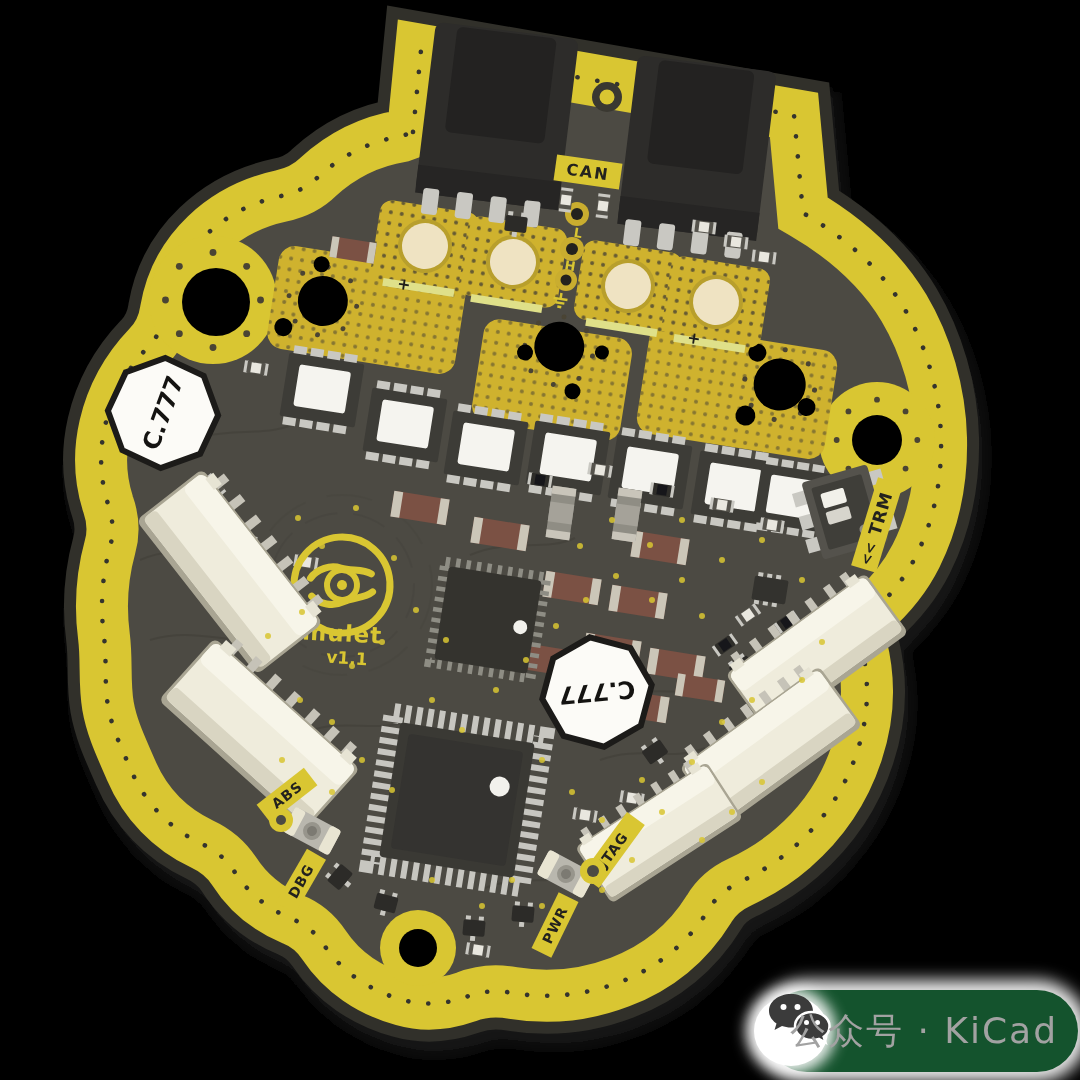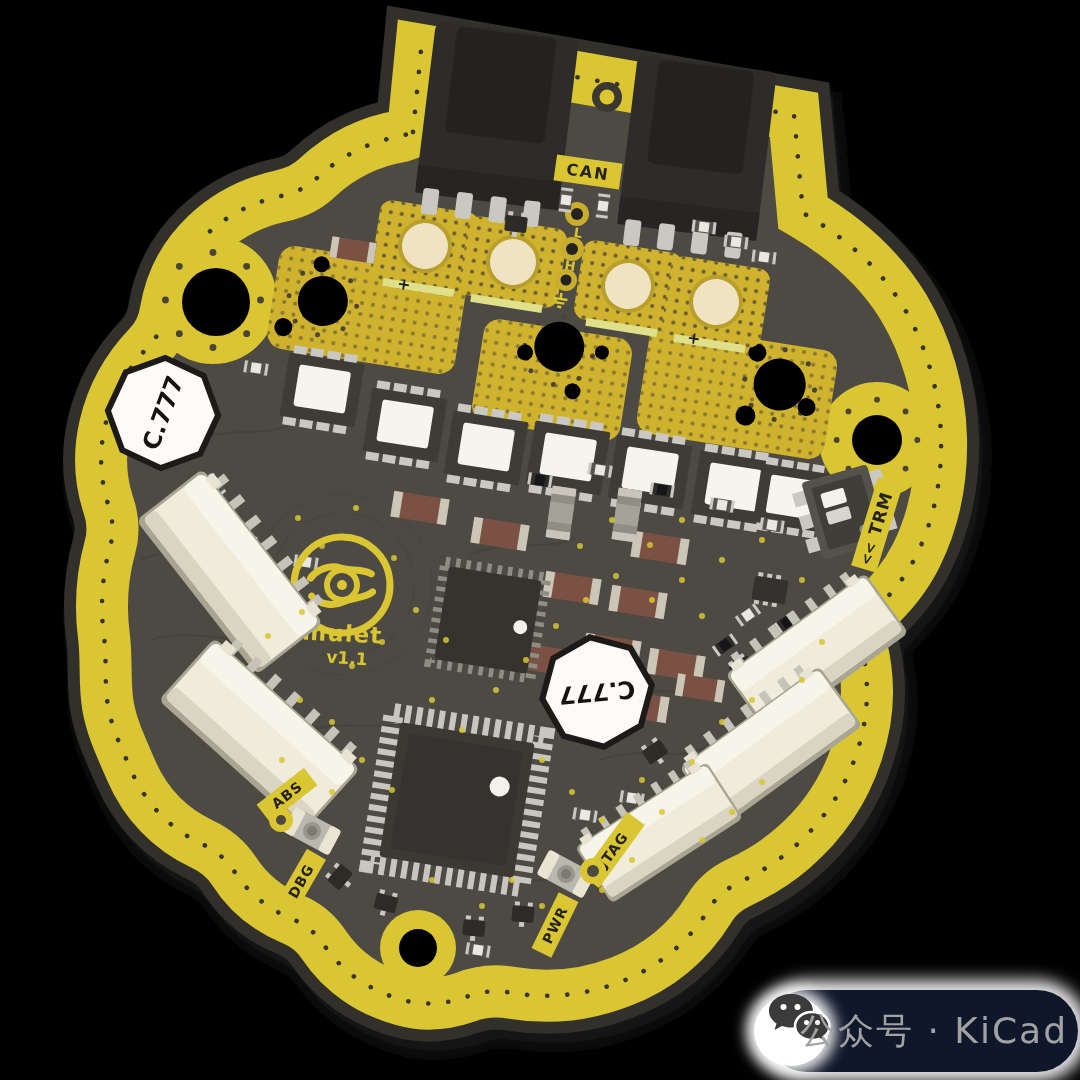--- a/index.html
+++ b/index.html
@@ -1,19 +1,19 @@
 <!DOCTYPE html>
 <html><head>
 <meta charset="utf-8">
 <style>
   html,body{margin:0;padding:0;background:#000;}
   .stage{position:relative;width:1080px;height:1080px;background:#000;overflow:hidden;font-family:"DejaVu Sans",sans-serif;}
   .stage svg{position:absolute;left:0;top:0;}
-  .watermark{position:absolute;left:766px;top:990px;width:312px;height:82px;background:#0f172a;border-radius:44px;
-    box-shadow:0 0 16px 10px rgba(255,255,255,.92);display:flex;align-items:center;padding-left:24px;box-sizing:border-box;z-index:5;justify-content:center;}
+  .watermark{position:absolute;left:766px;top:990px;width:312px;height:82px;background:#14532d;border-radius:44px;
+    box-shadow:0 0 16px 10px rgba(255,255,255,.92);display:flex;align-items:center;padding-left:24px;box-sizing:border-box;z-index:5;}
   .watermark:before{content:"";position:absolute;left:-12px;top:6px;width:74px;height:70px;background:#fff;border-radius:50%;
     box-shadow:0 0 14px 8px rgba(255,255,255,.9);}
   .wm-icon{position:relative;flex:0 0 auto;margin-right:14px;}
   .wm-text{position:relative;color:#a2a2a2;font-size:36px;letter-spacing:2px;white-space:nowrap;}
   text{font-family:"DejaVu Sans",sans-serif;}
 </style>
 </head>
 <body>
 
 <div class="stage">

